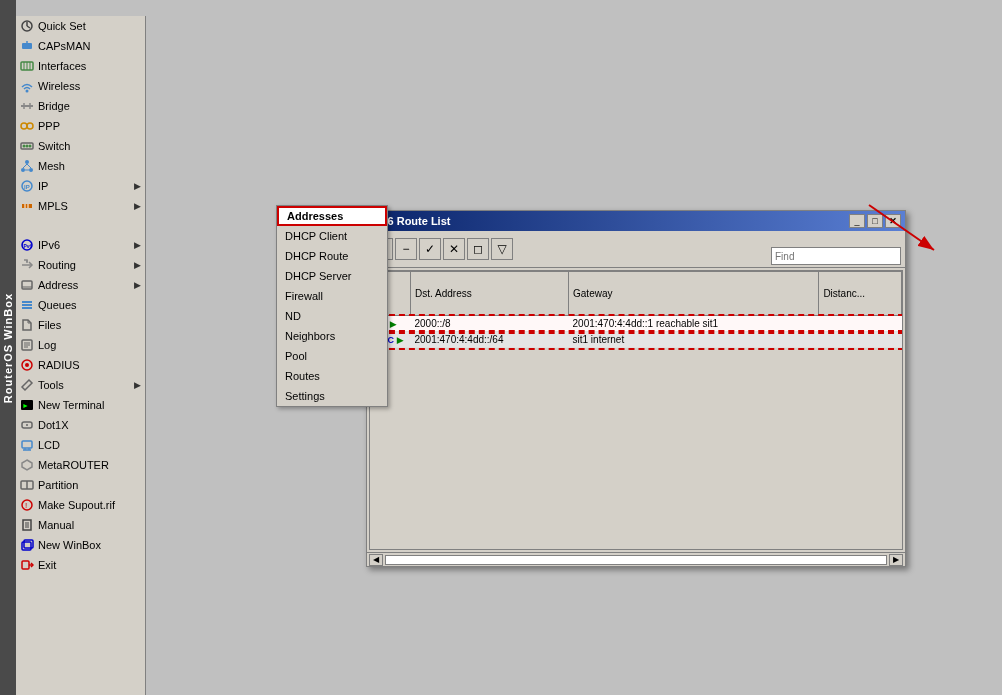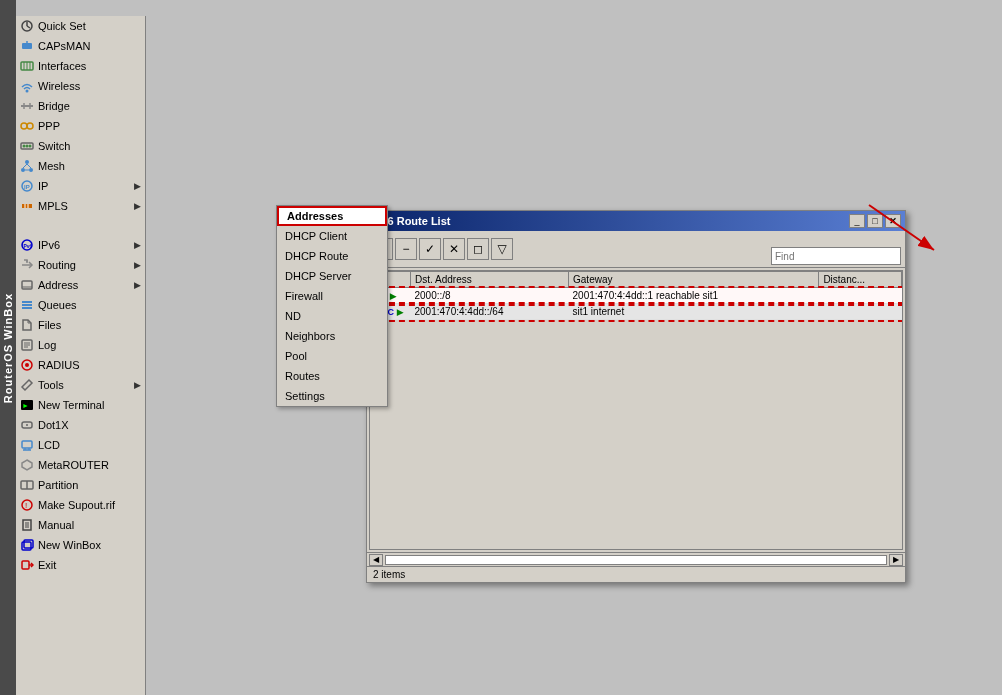--- a/index.html
+++ b/index.html
@@ -185,21 +185,21 @@
 
     
     .window-table {
       width: 100%;
       border-collapse: collapse;
       background: white;
     }
     .window-table th {
       background: #d4d0c8;
       border: 1px solid #808080;
-      padding: 2px 4px;
+      padding: 16px 4px;
       font-size: 10px;
       font-weight: normal;
       text-align: left;
       cursor: pointer;
     }
     .window-table td {
       border-bottom: 1px solid #e0e0e0;
       padding: 2px 4px;
       font-size: 10px;
     }
@@ -677,23 +677,20 @@
         </tbody>
       </table>
     </div>
 
     <div class="scrollbar-area">
       <div class="scroll-btn">◀</div>
       <div class="scroll-track"></div>
       <div class="scroll-btn">▶</div>
     </div>
 
-    <div class="window-status">
-      <span>2 items</span>
-    </div>
   </div>
 
 
   <div class="callout-arrow">
     <svg width="80" height="60" viewBox="0 0 80 60">
       <defs>
         <marker id="arrowhead" markerWidth="8" markerHeight="6" refX="8" refY="3" orient="auto">
           <polygon points="0 0, 8 3, 0 6" fill="#cc0000"></polygon>
         </marker>
       </defs>

